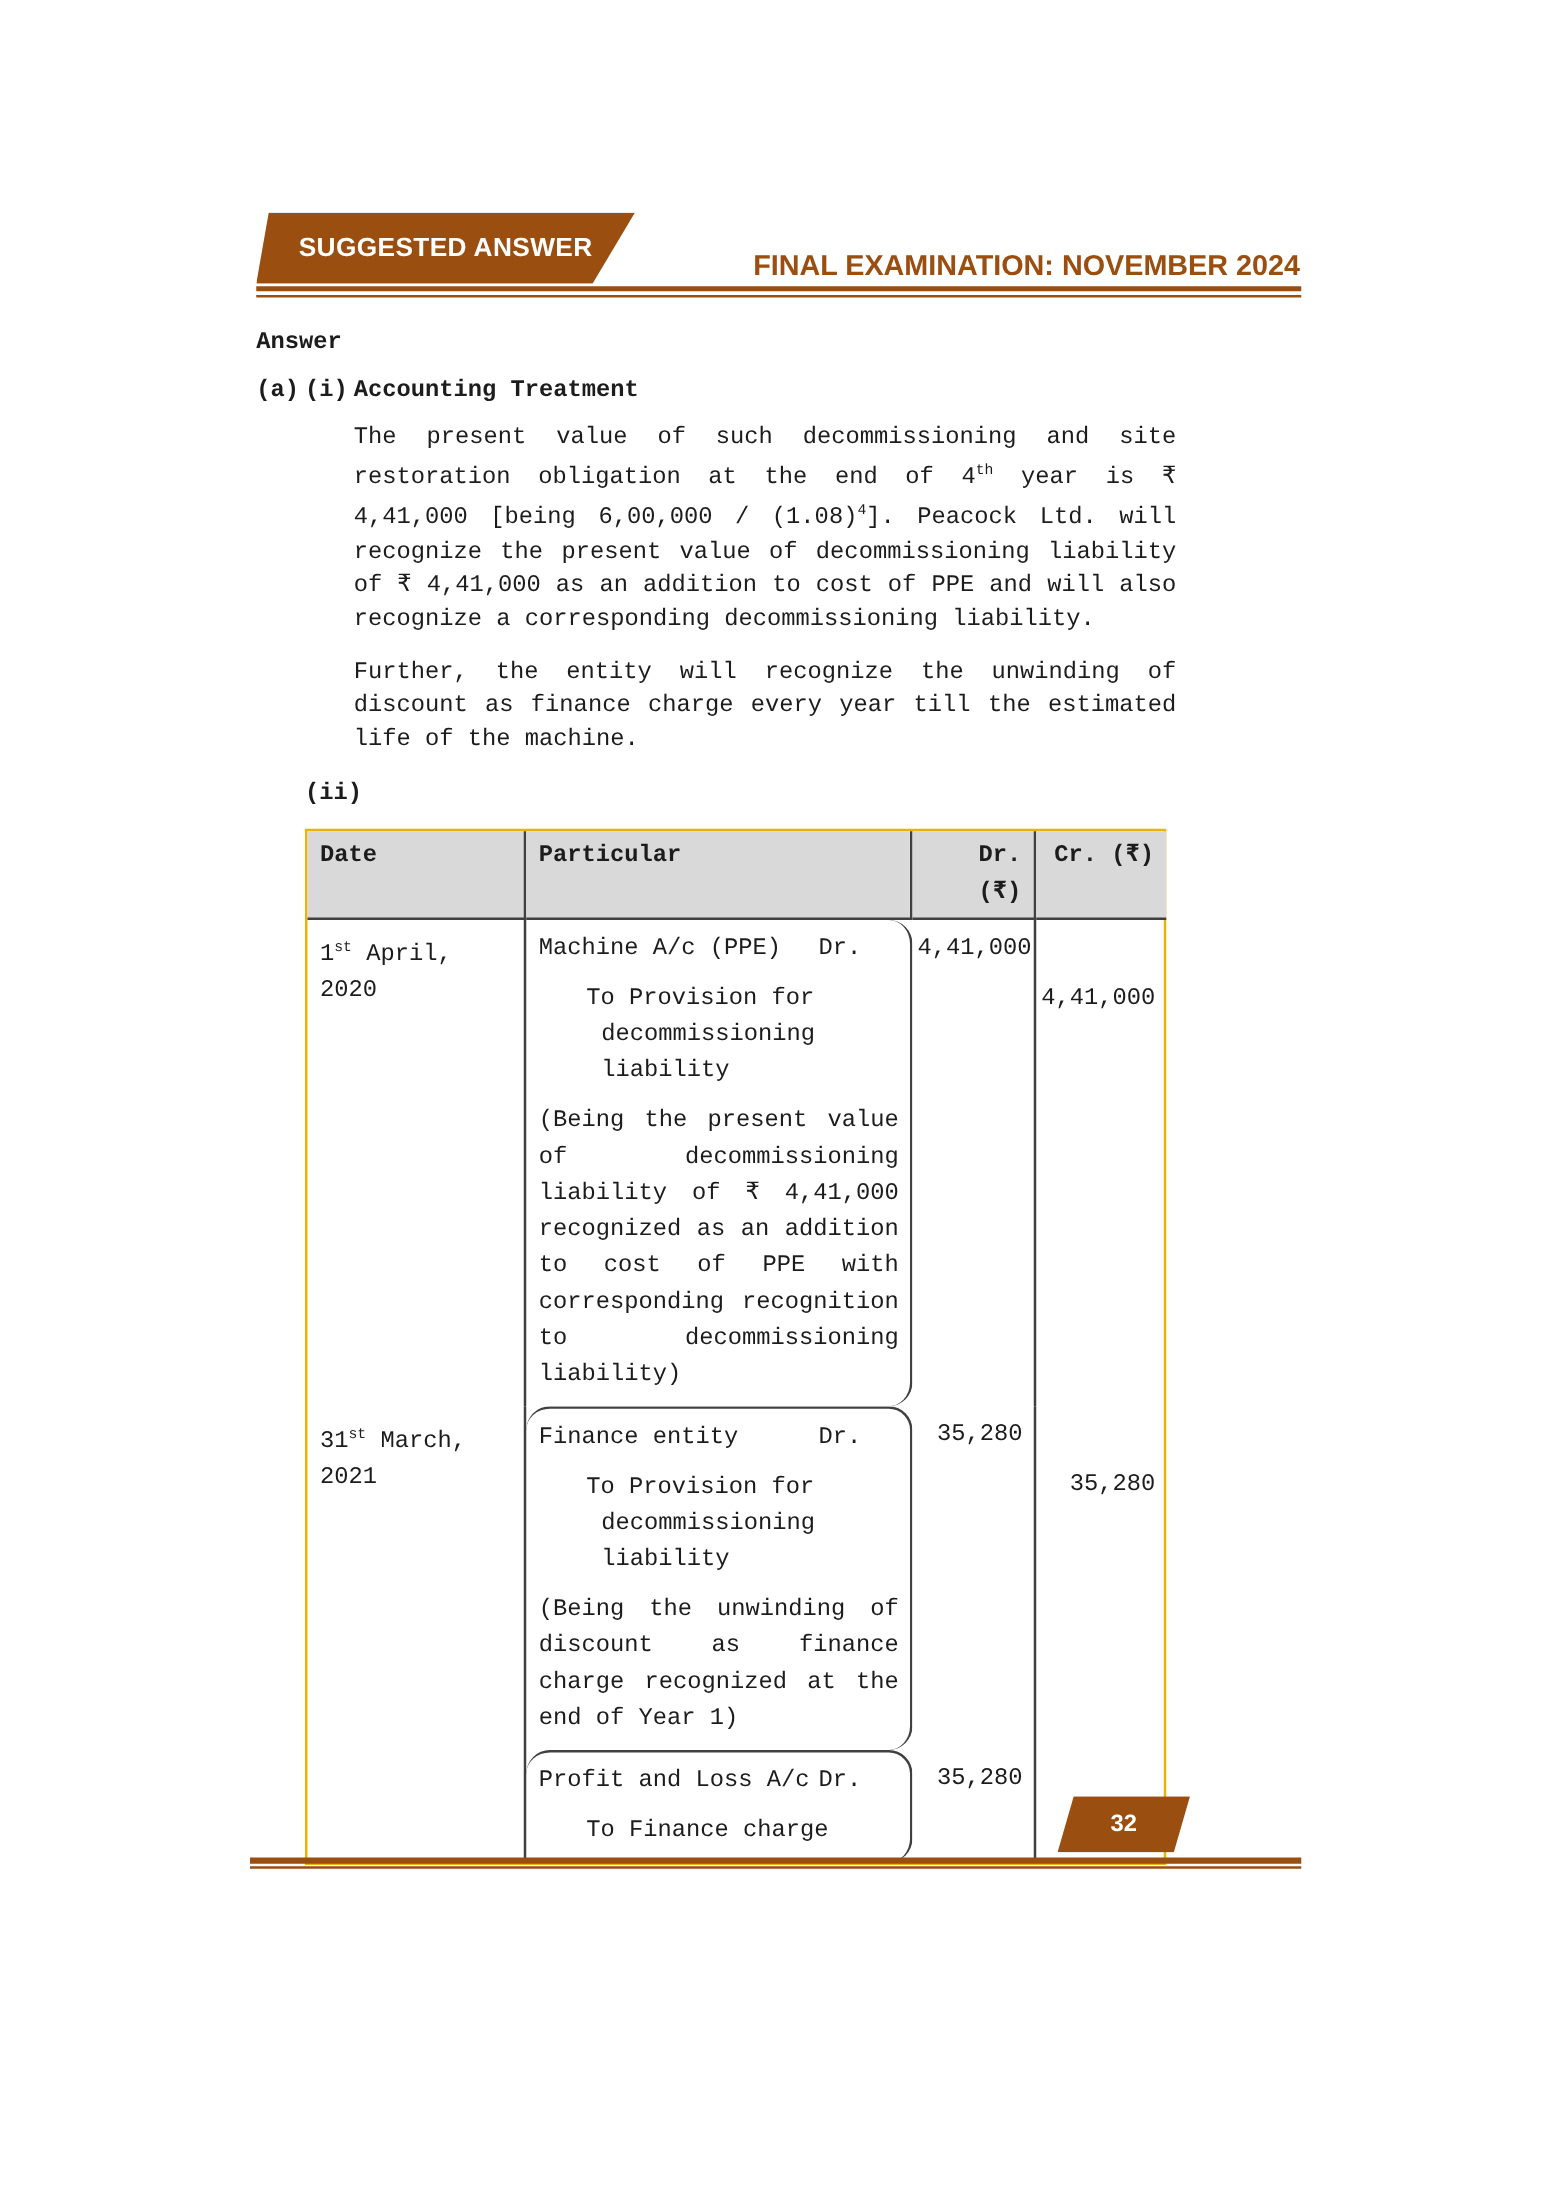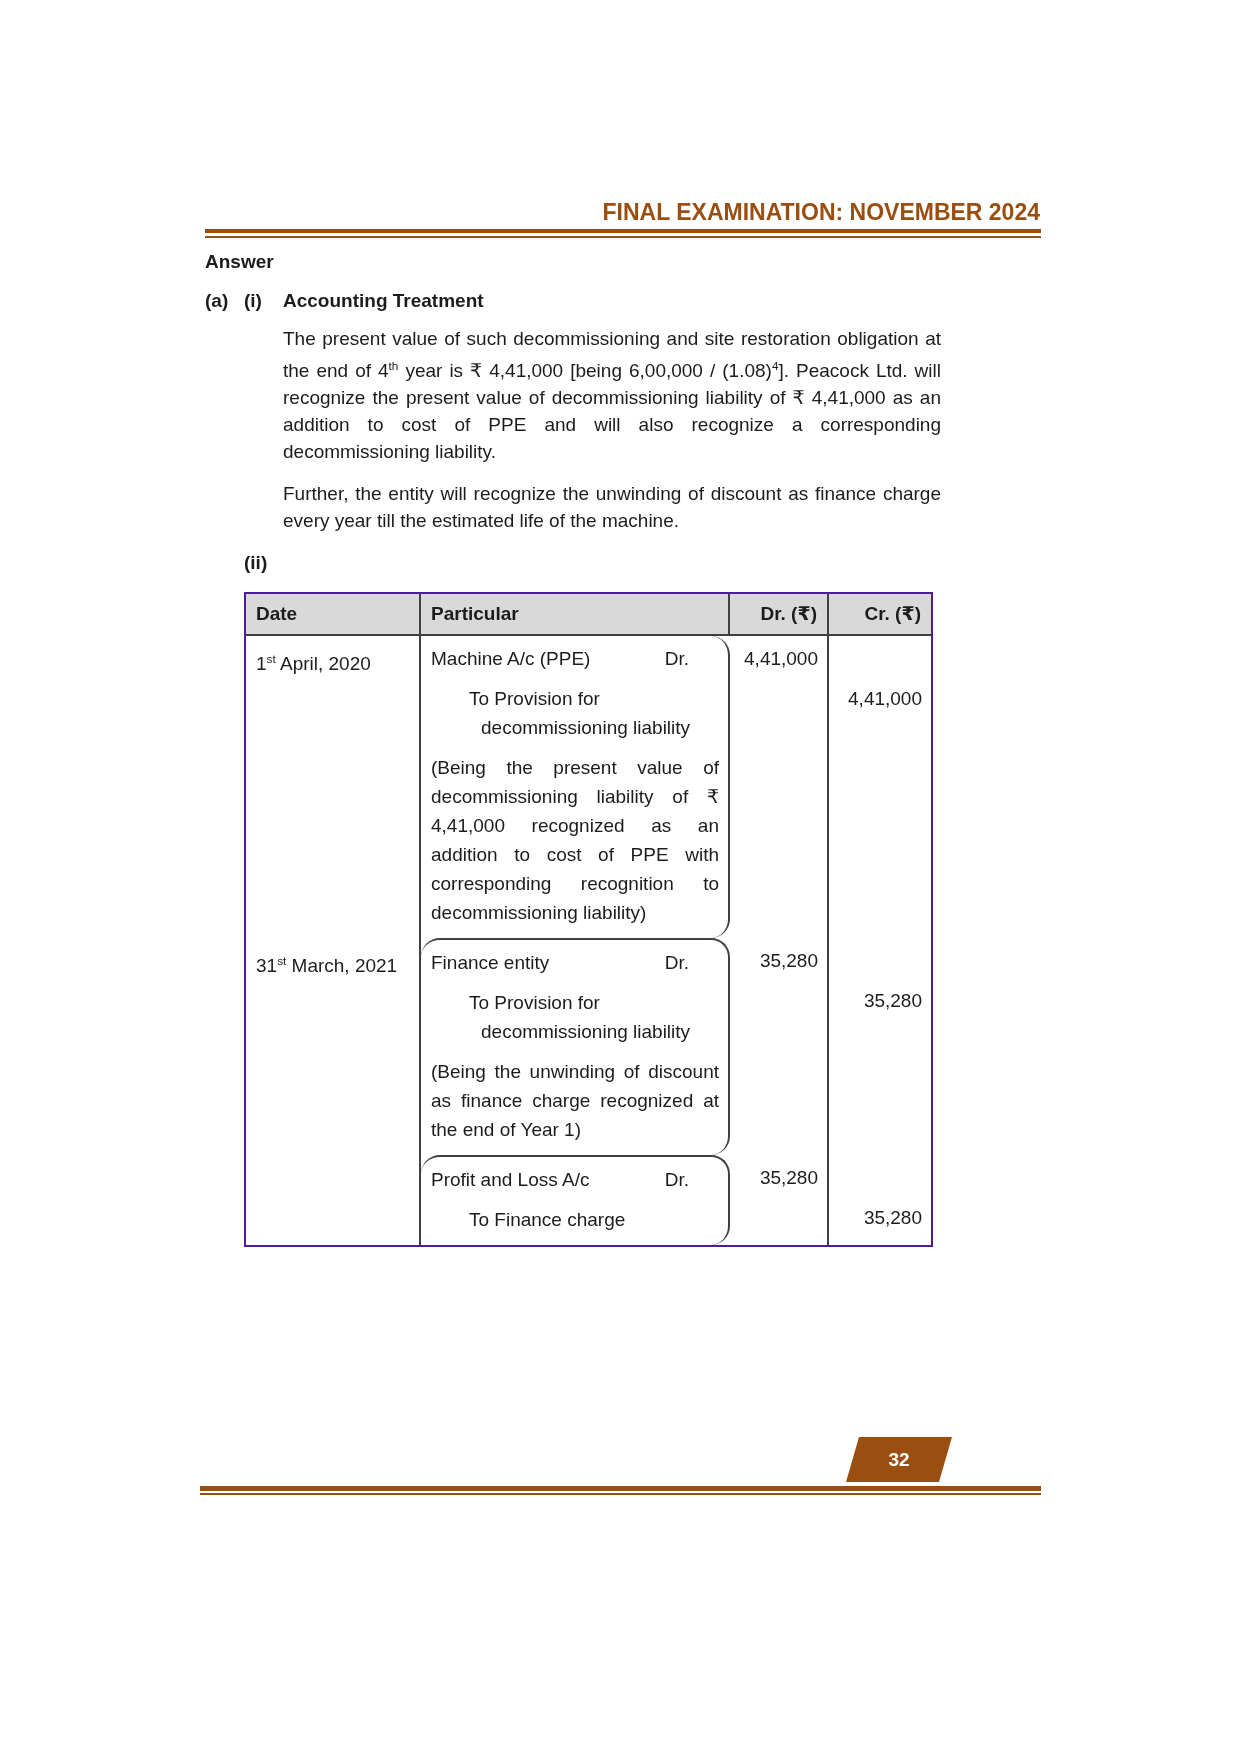--- a/index.html
+++ b/index.html
@@ -22,39 +22,39 @@
   }
   .exam-title {
     position:absolute; right:201px; top:199px;
     color:#9A4E10; font-weight:bold; font-size:23px;
   }
   .header-rule {
     position:absolute; left:205px; top:229px; width:836px; height:3px;
     border-top:4px solid #9A4E10; border-bottom:2px solid #9A4E10;
   }
   
-  .content { position:absolute; left:205px; top:251px; width:836px; font-size:19px; }
+  .content { position:absolute; left:205px; top:262px; width:836px; font-size:19px;font-family:Liberation Mono, monospace; }
   .answer-label { font-weight:bold; }
   .heading-row { display:flex; margin-top:17px; font-weight:bold; }
   .lab-a { width:39px; }
   .lab-i { width:39px; }
   .para {
     margin-left:78px; width:658px;
     text-align:justify; text-align-last:left;
     line-height:27px; margin-top:13px;
   }
   .para.second { margin-top:15px; }
   sup { font-size:0.62em; }
   .journal-head { position:relative; margin-top:18px; height:28px; font-weight:bold; }
   .journal-sub { position:absolute; left:39px; top:0; }
   .journal-title { position:absolute; left:39px; top:0; width:689px; text-align:center; }
   
   .jtable {
     margin:12px 0 0 39px; width:689px;
-    border:2px solid #4c1d95;
+    border:2px solid #eab308;
     display:grid;
     grid-template-columns:175px 309px 99px 1fr;
     font-size:19px; line-height:29px;
     box-sizing:border-box;
   }
   .jtable > div { box-sizing:border-box; }
   .hcell {
     background:#D9D9D9; font-weight:bold;
     padding:5px 10px 6px 10px;
     border-bottom:2px solid #404040;
@@ -83,20 +83,23 @@
   .footer-rule {
     position:absolute; left:200px; top:1486px; width:841px; height:2px;
     border-top:5px solid #9A4E10; border-bottom:2px solid #9A4E10;
   }
 </style>
 </head>
 <body>
 
 <div class="page">
 
+  <div class="banner">
+    <span>SUGGESTED ANSWER</span>
+  </div>
   <div class="exam-title">FINAL EXAMINATION: NOVEMBER 2024</div>
   <div class="header-rule"></div>
 
   <div class="content">
 
     <div class="answer-label">Answer</div>
 
     <div class="heading-row">
       <span class="lab-a">(a)</span>
       <span class="lab-i">(i)</span>

